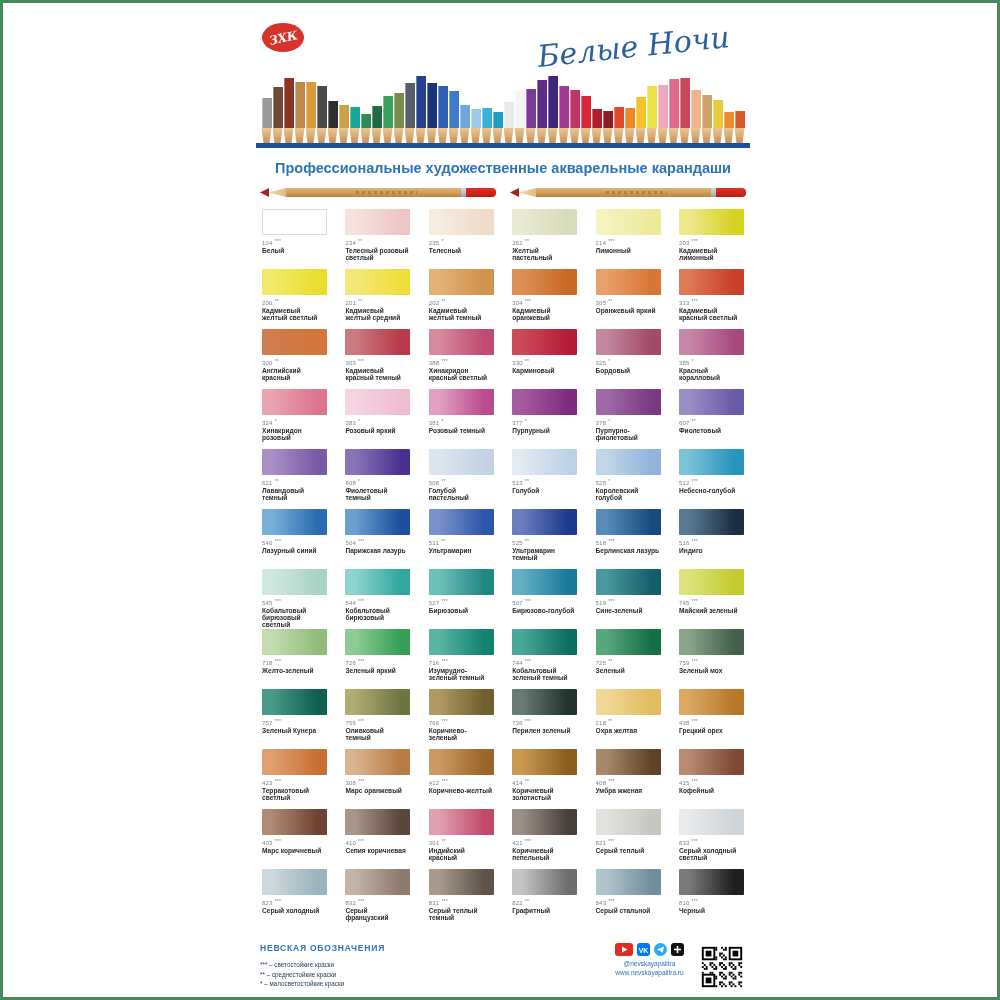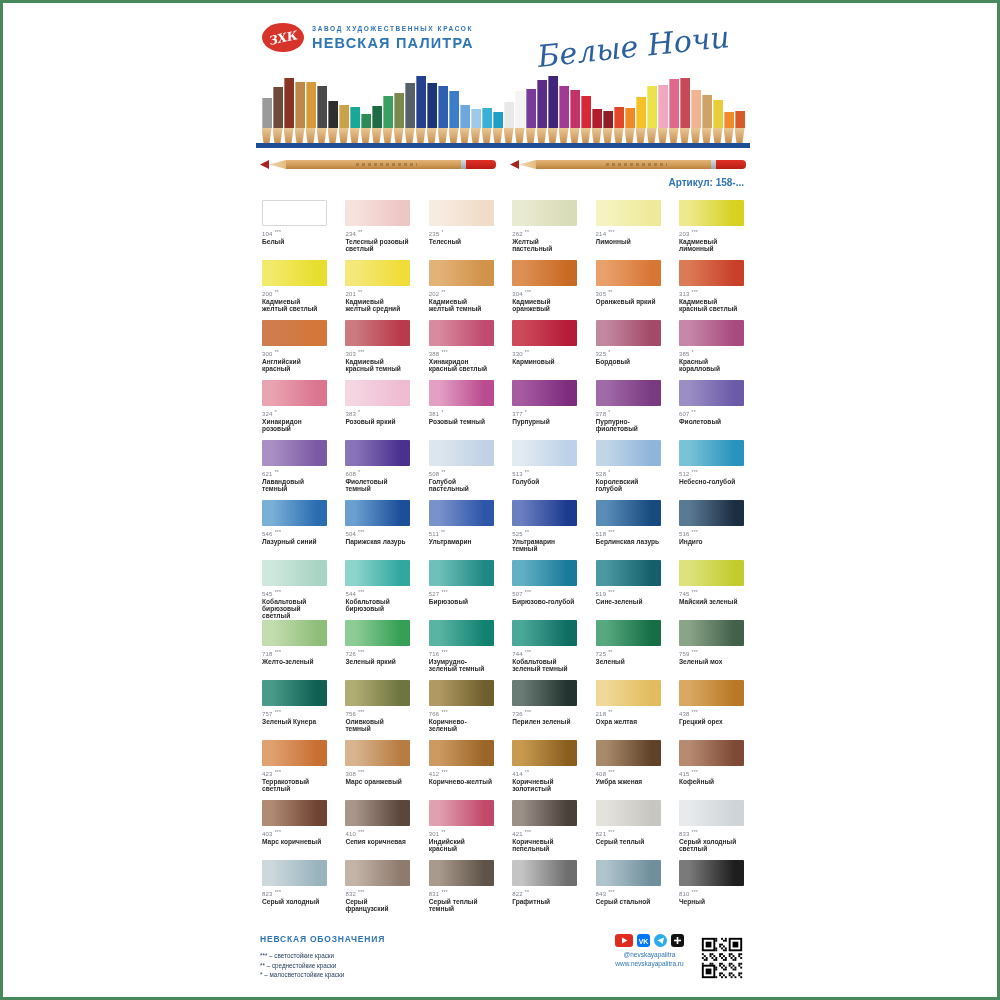--- a/index.html
+++ b/index.html
@@ -61,24 +61,20 @@
 <body>
 
 <div class="frame">
   <div class="card">
 
     <div class="hdr">
       <div class="logo-wrap">
         <div class="logo-oval">
           <span>ЗХК</span>
         </div>
-        <div class="hdr-text">
-          <div class="factory">ЗАВОД ХУДОЖЕСТВЕННЫХ КРАСОК</div>
-          <div class="brand">НЕВСКАЯ ПАЛИТРА</div>
-        </div>
       </div>
       <div class="script">Белые Ночи</div>
     </div>
 
     <div class="band">
       <div class="band-inner">
           <div class="pencil">
             <div class="pbody" style="height: 30px; background: rgb(154, 154, 154);"></div>
             <div class="pwood"></div>
           </div>
@@ -251,39 +247,39 @@
             <div class="pwood"></div>
           </div>
           <div class="pencil">
             <div class="pbody" style="height: 17px; background: rgb(216, 90, 40);"></div>
             <div class="pwood"></div>
           </div>
         </div>
       <div class="band-bar"></div>
     </div>
 
+    <div class="title">Профессиональные художественные акварельные карандаши</div>
 
     <div class="hpencils">
       <div class="hpencil">
         <div class="hp-lead"></div>
         <div class="hp-wood"></div>
         <div class="hp-shaft"></div>
         <div class="hp-ferrule"></div>
         <div class="hp-cap"></div>
       </div>
       <div class="hpencil">
         <div class="hp-lead"></div>
         <div class="hp-wood"></div>
         <div class="hp-shaft"></div>
         <div class="hp-ferrule"></div>
         <div class="hp-cap"></div>
       </div>
     </div>
 
-    <div class="article">Артикул: 158-...</div>
 
     <div class="grid">
         <div class="cell">
           <div class="sw white" style="background: linear-gradient(90deg, rgb(255, 255, 255) 15%, rgb(255, 255, 255) 85%);"></div>
           <div class="code"><span>104</span><span class="stars">***</span></div>
           <div class="nm">Белый</div>
         </div>
         <div class="cell">
           <div class="sw" style="background: linear-gradient(90deg, rgb(246, 227, 222) 15%, rgb(238, 198, 196) 85%);"></div>
           <div class="code"><span>234</span><span class="stars">**</span></div>

